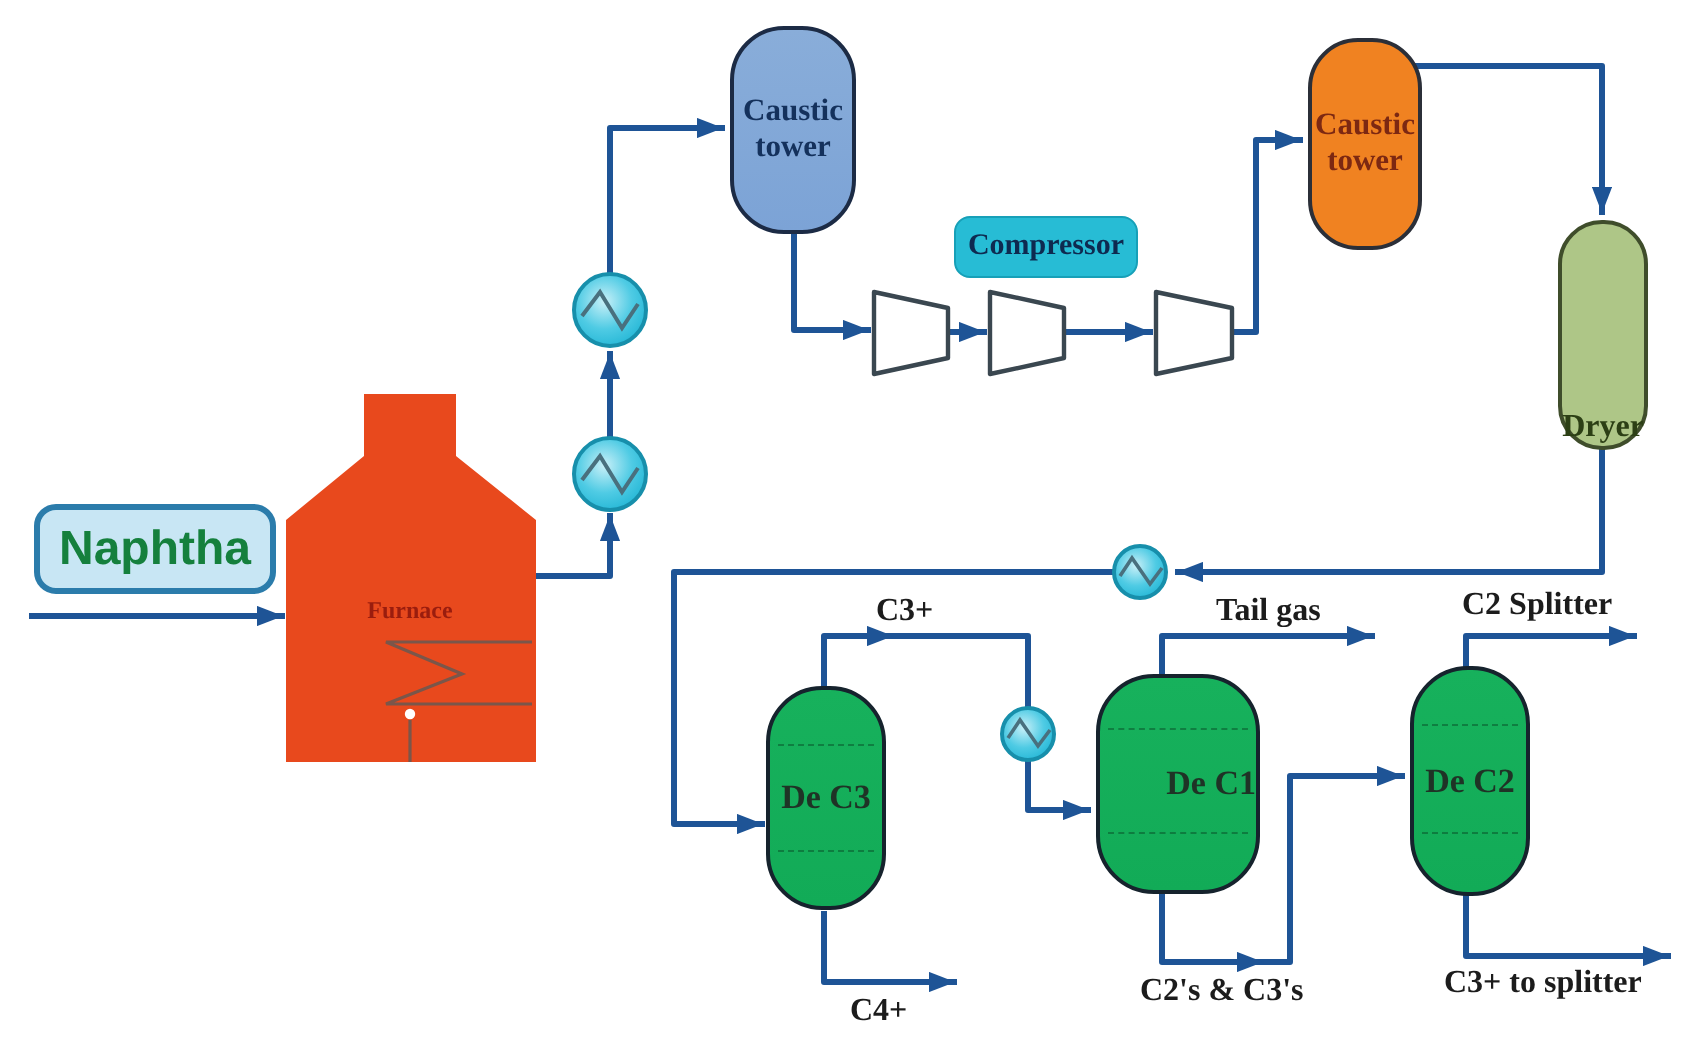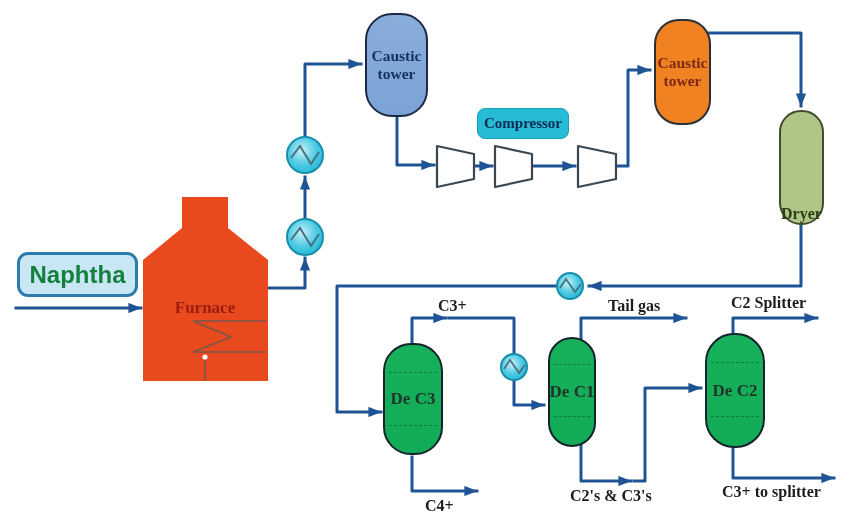--- a/index.html
+++ b/index.html
@@ -12,29 +12,29 @@
   #quench-tower{left:365px;top:13px;width:63px;height:104px;border-radius:27px;
           background:linear-gradient(180deg,#89add9,#7ca3d6);border:2.5px solid #1c2b45;
           color:#14315c;font-size:15.5px;padding:0 4px;}
   #caustic-tower{left:654px;top:19px;width:57px;height:106px;border-radius:25px;
           background:#f08221;border:2.5px solid #2b2f38;color:#7c2812;font-size:15.5px;padding:0 20px;}
   #dryer{left:779px;top:110px;width:45px;height:115px;border-radius:22px;
           background:#aec687;border:2.5px solid #3f4d2b;color:#2c3f15;font-size:16px;align-items:flex-end;}
   .column{background:linear-gradient(180deg,#17b15c,#12ab57);border:2.8px solid #16232d;
           color:#1f3326;font-size:17px;white-space:nowrap;}
   #de-c3{left:383px;top:343px;width:60px;height:112px;border-radius:28px;}
-  #de-c1{left:548px;top:337px;width:48px;height:110px;border-radius:29px;}
+  #de-c1{left:548px;top:337px;width:82px;height:110px;border-radius:29px;justify-content:flex-end;}
   #de-c2{left:705px;top:333px;width:60px;height:115px;border-radius:29px;align-items:center;}
   #naphtha-box{left:17px;top:252px;width:121px;height:45px;border-radius:11px;
           background:#c8e6f4;border:3px solid #2b7cab;color:#15803d;
           font-family:"Liberation Sans","DejaVu Sans",sans-serif;font-size:24px;}
   #compressor-label{left:477px;top:108px;width:92px;height:31px;border-radius:8px;
           background:#27bcd5;border:1px solid #17a0b8;color:#0e2a50;font-size:15px;}
   #furnace-label{position:absolute;left:146px;top:298px;width:118px;text-align:center;
-          font-weight:bold;font-size:17px;color:#9a1d0e;}
+          font-weight:bold;font-size:12px;color:#9a1d0e;}
   .stream-label{position:absolute;font-weight:bold;font-size:16px;color:#1c1c1c;
           text-align:center;white-space:nowrap;}
   #label-c3-plus{left:438px;top:297px;}
   #label-tail-gas{left:608px;top:297px;}
   #label-c2-splitter{left:731px;top:294px;}
   #label-c4-plus{left:425px;top:497px;}
   #label-c2s-c3s{left:570px;top:487px;}
   #label-c3-to-splitter{left:722px;top:483px;}
 </style>
 </head>

